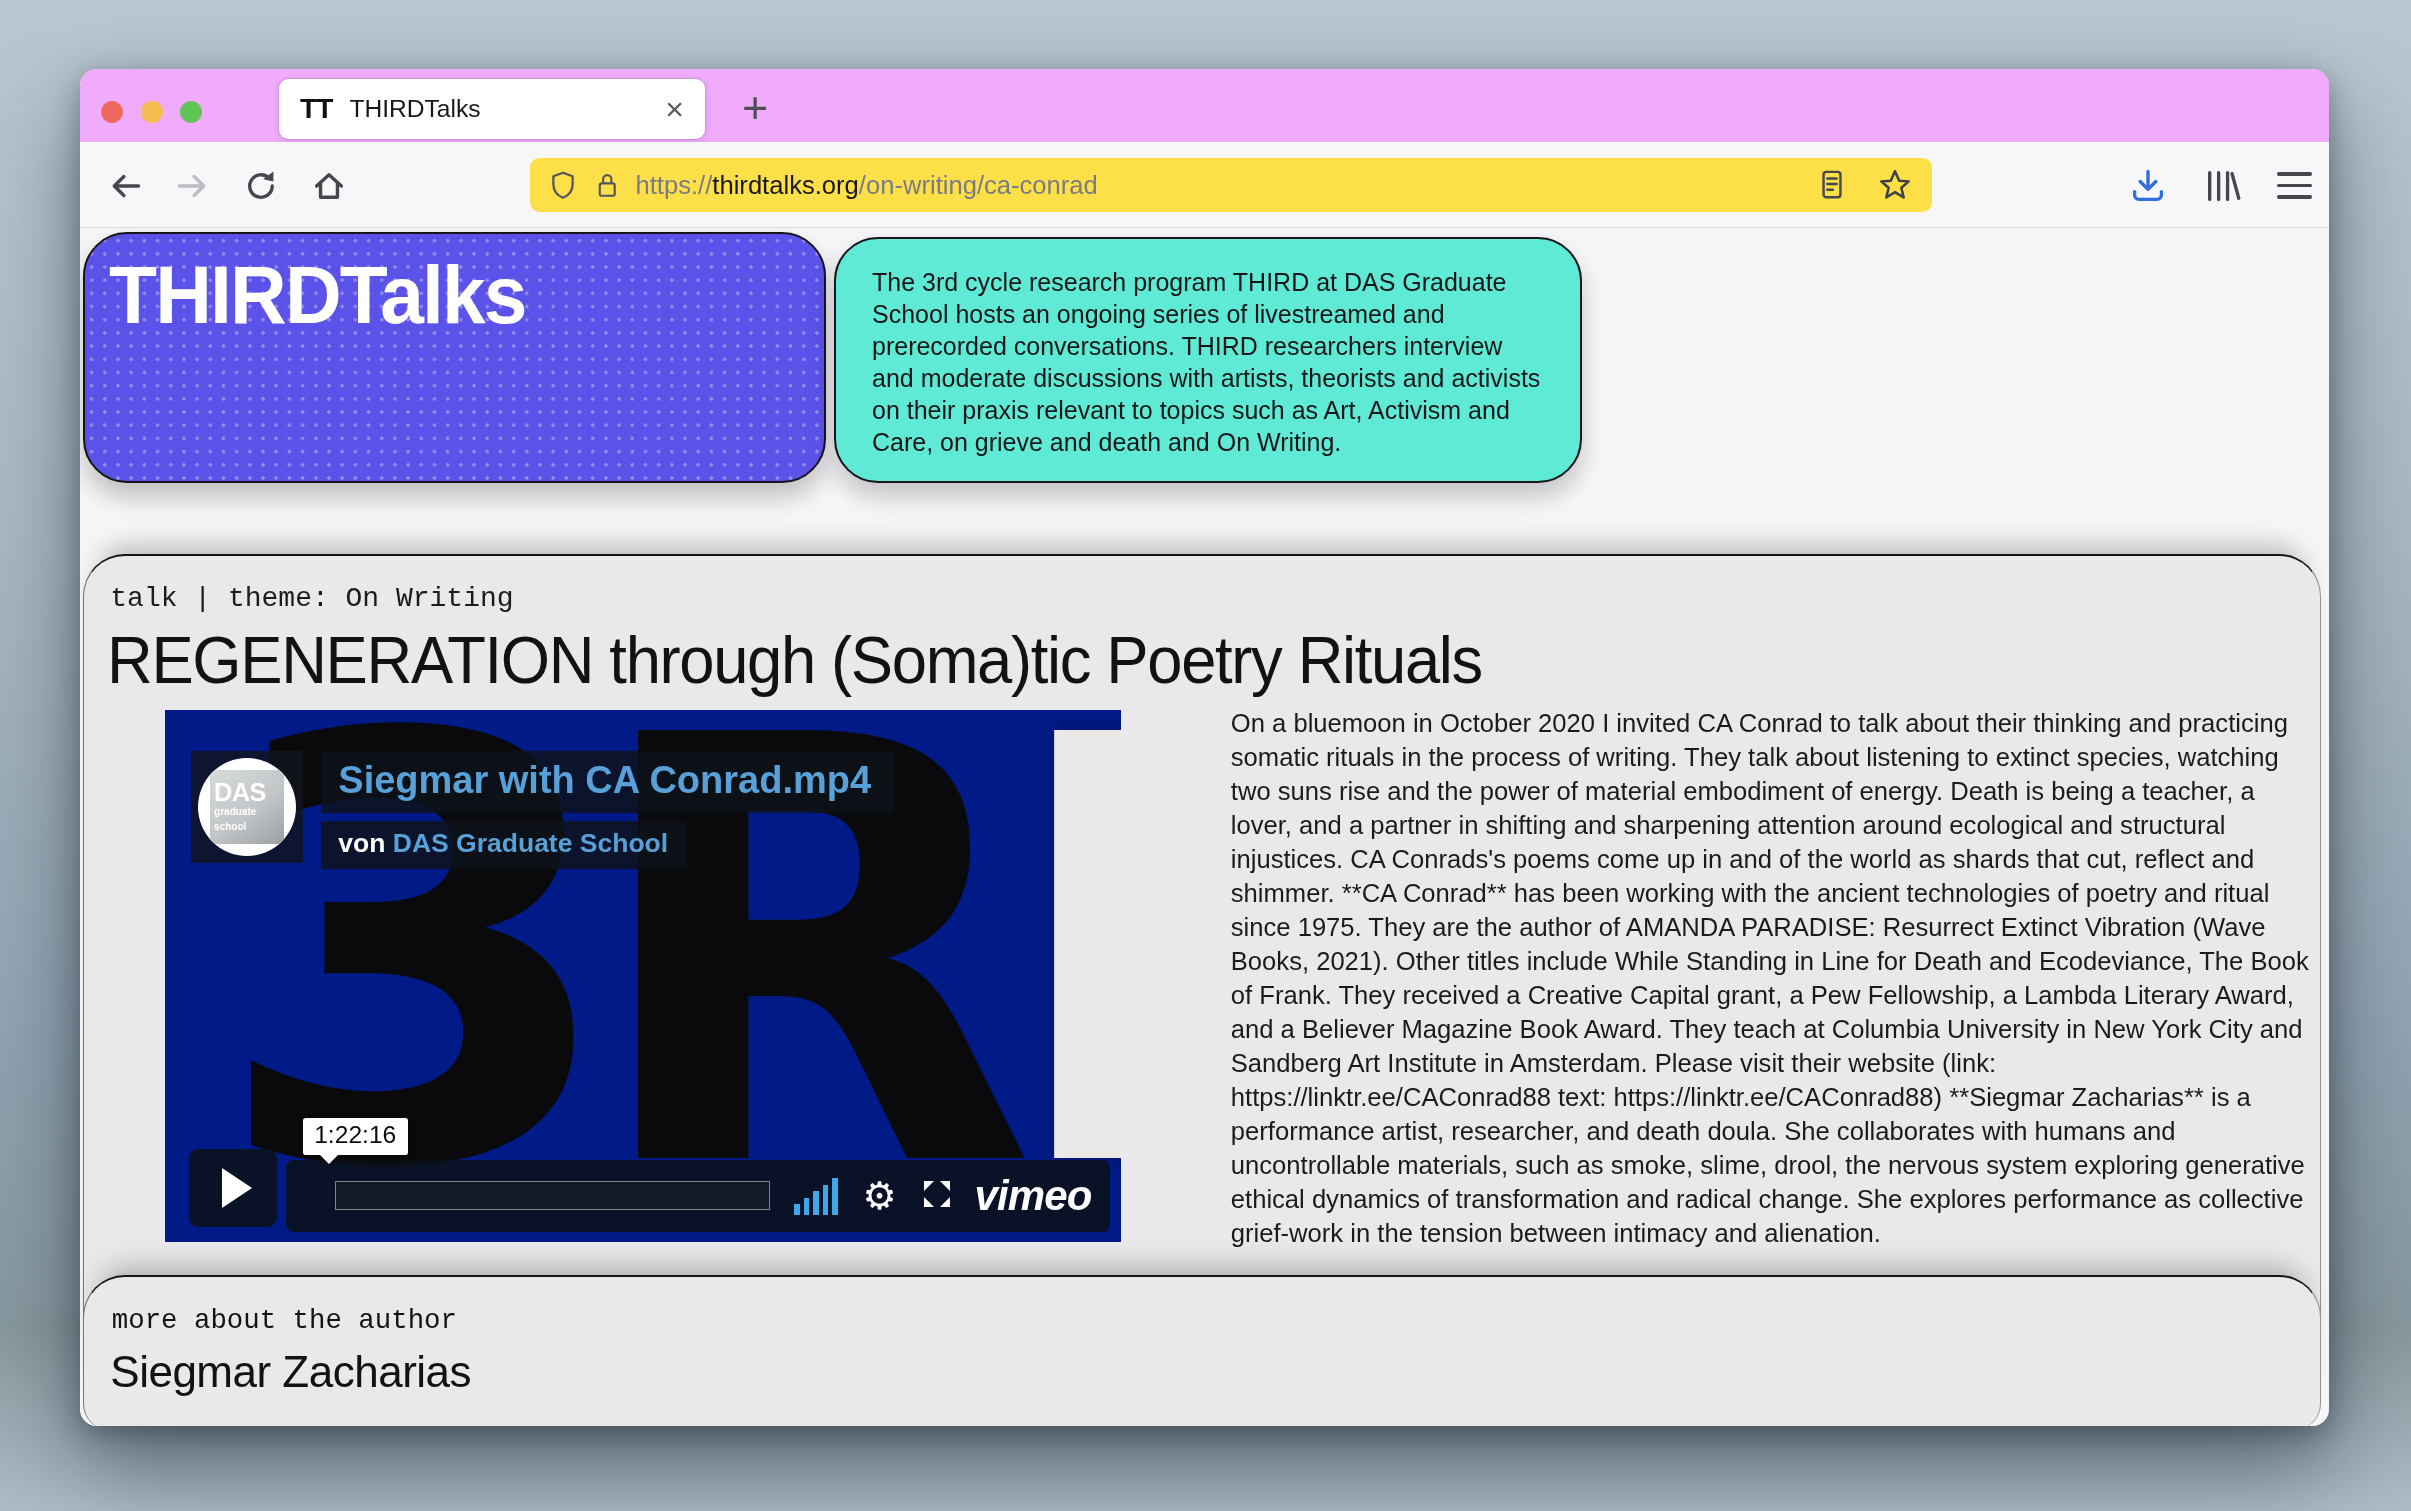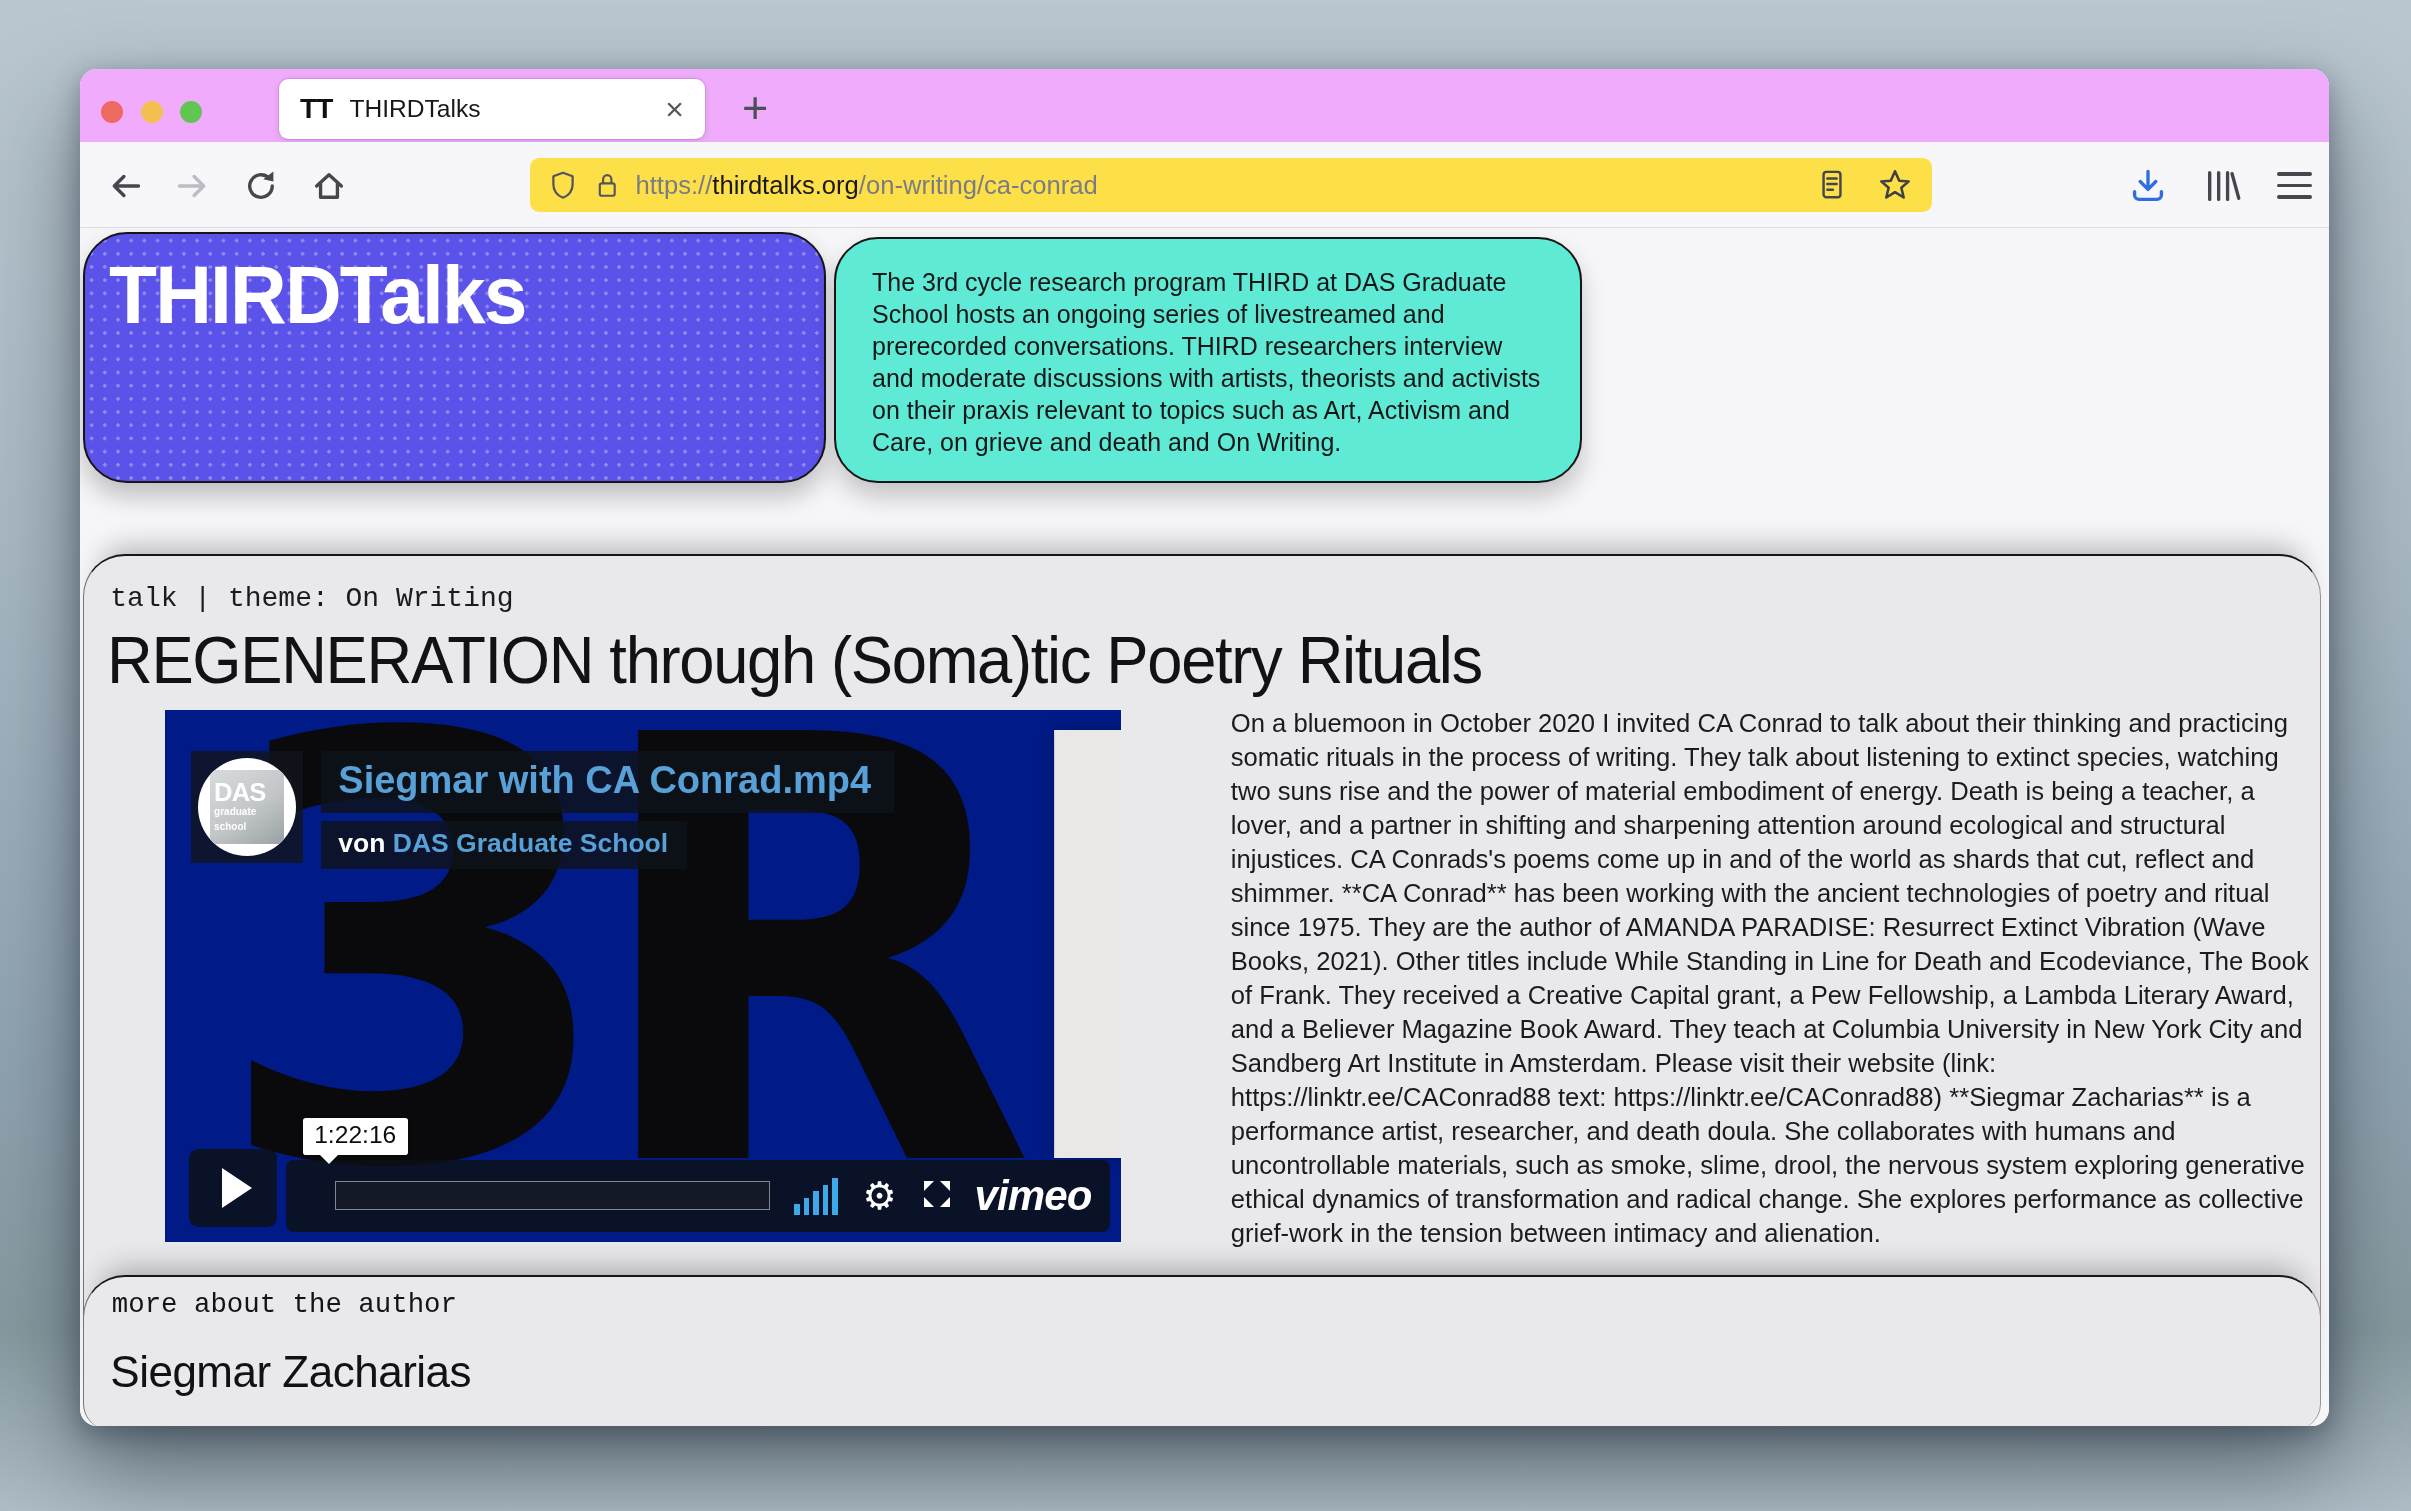--- a/index.html
+++ b/index.html
@@ -75,21 +75,21 @@
     font-family:"Liberation Mono","DejaVu Sans Mono",monospace;
     font-size:28px; color:#1c1c20;
   }
   .talk-title {
     position:absolute; left:23px; top:66px; font-size:66px; font-weight:500;
     letter-spacing:-1.4px; color:#121215; white-space:nowrap;
     transform:scaleX(.96); transform-origin:left center;
   }
   .author-card { top:1046px; height:155px; z-index:3; background:#e9e8ea; border-radius:42px 42px 26.5px 26.5px; }
   .author-label {
-    position:absolute; left:28px; top:12px;
+    position:absolute; left:28px; top:28px;
     font-family:"Liberation Mono","DejaVu Sans Mono",monospace;
     font-size:27.4px; color:#141418;
   }
   .author-name {
     position:absolute; left:26.5px; top:70px; font-size:44px; font-weight:500;
     letter-spacing:-0.5px; color:#121215;
   }
 
   .brand-card {
     position:absolute; left:2.8px; top:2.8px; width:743px; height:251px; z-index:4;

